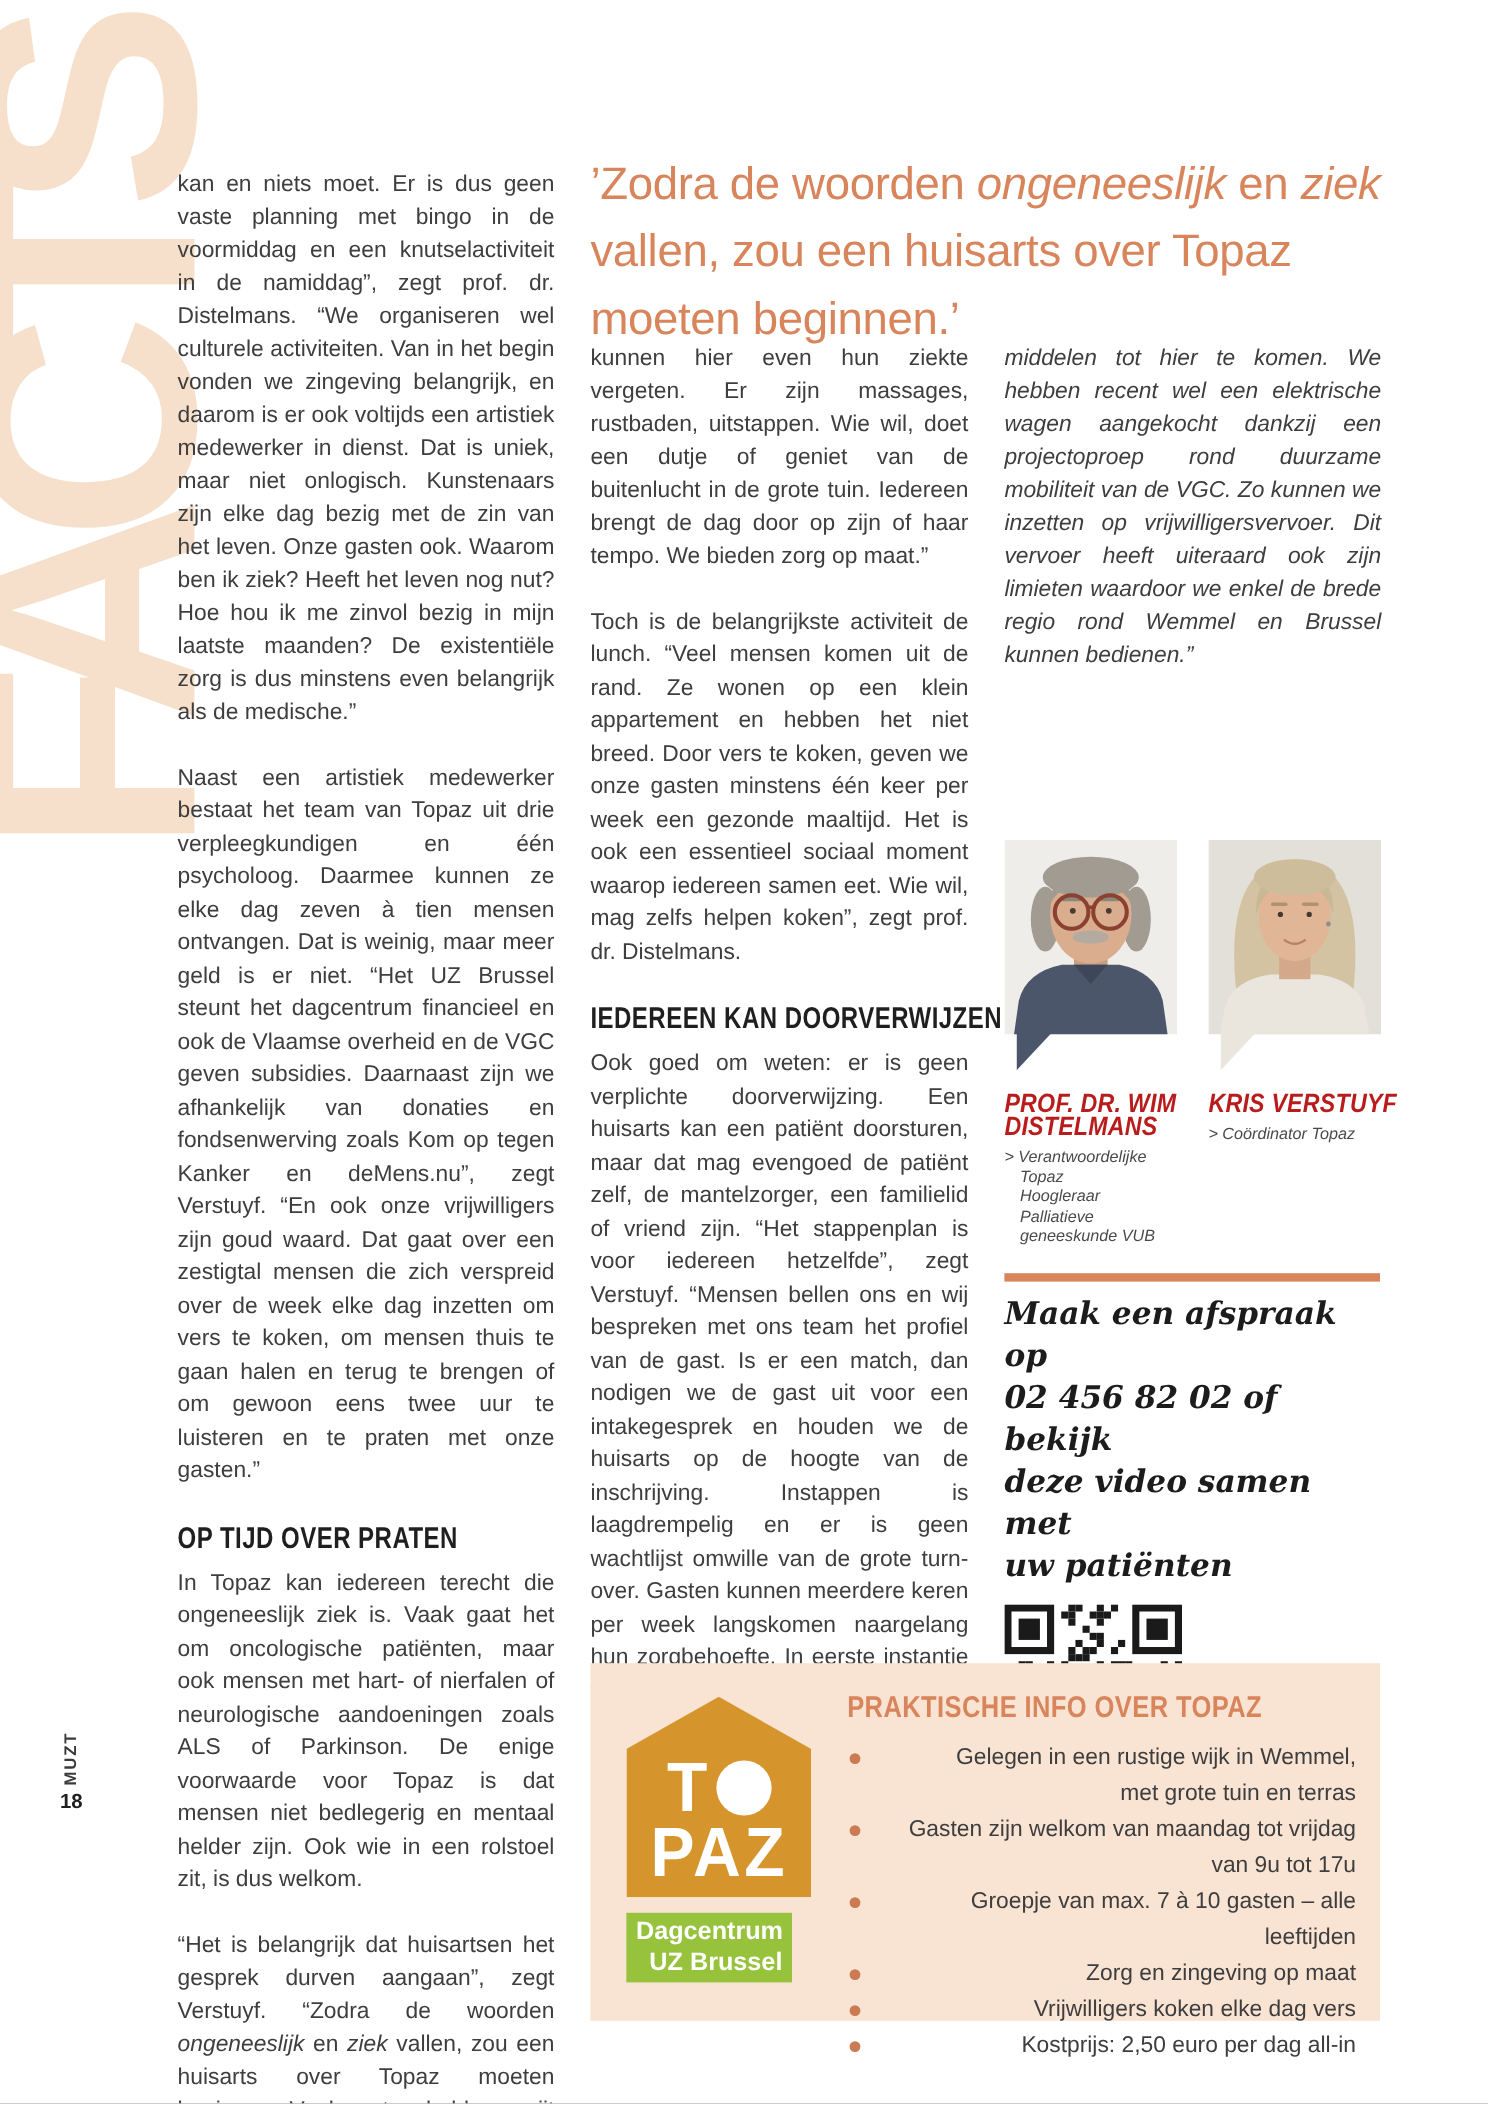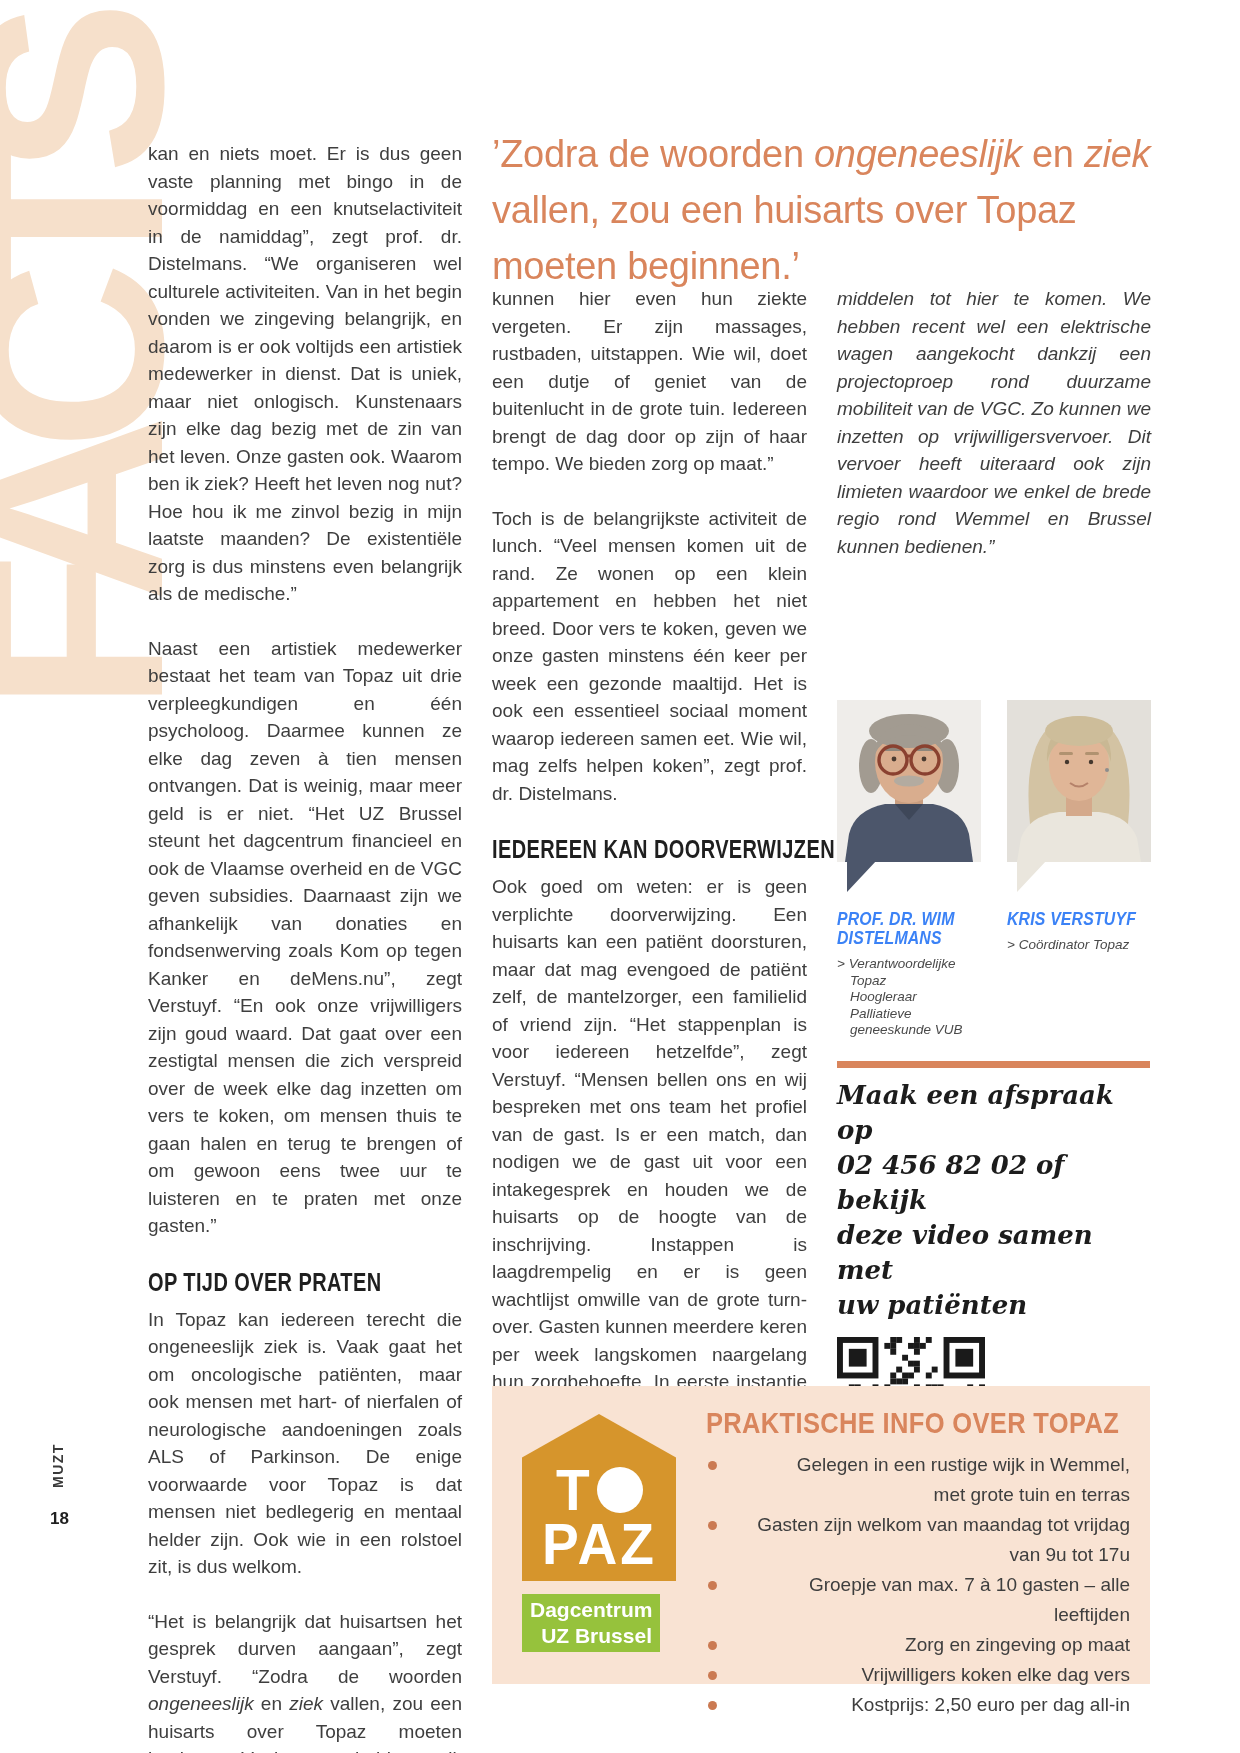--- a/index.html
+++ b/index.html
@@ -40,21 +40,21 @@
   
   .photos{display:flex;gap:26px;margin-top:140px;}
   .photo{position:relative;width:144px;height:162px;}
   .photo svg{display:block;}
   .tail{position:absolute;left:10px;bottom:-30px;width:30px;height:32px;
     clip-path:polygon(0 0,100% 0,0 100%);}
   .tail-m{background:#4c566b;}
   .tail-w{background:#eae6dd;}
   .captions{display:flex;gap:26px;margin-top:48px;}
   .caption{width:144px;}
-  .cap-name{font-size:18px;line-height:19px;color:#3b82f6;white-space:nowrap;}
+  .cap-name{font-size:22px;line-height:19px;color:#b91c1c;white-space:nowrap;}
   .cap-name .h-cond{display:inline-block;transform:scaleX(.88);transform-origin:0 50%;
     font-weight:800;letter-spacing:.2px;}
   .cap-role{margin-top:8px;font-size:13.5px;line-height:16.5px;color:#4a4a4a;
     white-space:pre-line;padding-left:13px;text-indent:-13px;}
   .divider{margin-top:22px;height:7px;background:#d9855c;width:313px;}
   
   .cta-title{margin-top:26px;font-family:"DejaVu Serif",serif;font-weight:700;
     font-size:27px;color:#d9855c;}
   .cta-body{margin-top:10px;font-family:"DejaVu Serif",serif;font-weight:700;
     font-size:26px;line-height:35px;color:#1c1c1c;white-space:pre-line;}
@@ -70,33 +70,33 @@
   .logo-l1{display:flex;align-items:center;gap:6px;height:52px;}
   .logo-t{font-size:58px;line-height:52px;transform:scaleX(.95);}
   .logo-o{display:inline-block;width:46px;height:46px;border-radius:50%;
     background:#fff;color:transparent;overflow:hidden;font-size:10px;}
   .logo-paz{font-size:58px;line-height:56px;letter-spacing:3px;transform:scaleX(.95);}
   .logo-sub{margin-top:13px;background:#96c23c;color:#fff;font-weight:700;
     font-size:21px;line-height:26px;padding:3px 8px;box-sizing:border-box;width:138px;}
   .logo-sub .s1{display:block;text-align:left;}
   .logo-sub .s2{display:block;text-align:right;}
   .info-content{position:absolute;left:214px;top:22px;width:424px;}
-  .info-heading{font-size:30px;line-height:30px;color:#d9855c;white-space:nowrap;margin:0;text-align:center;}
+  .info-heading{font-size:25px;line-height:30px;color:#d9855c;white-space:nowrap;margin:0;}
   .info-heading .h-cond{display:inline-block;transform:scaleX(.85);transform-origin:0 50%;
     font-weight:800;letter-spacing:.4px;}
   .info-list{list-style:none;margin:12px 0 0 0;padding:0;font-size:19px;line-height:30px;color:#3e3e3e;}
   .info-list li{position:relative;padding-left:22px;white-space:pre-line;text-align:right;}
   .info-list li::before{content:"";position:absolute;left:2px;top:11px;width:9px;height:9px;
     border-radius:50%;background:#cb7a52;}
   
   .edition{position:absolute;left:50px;top:1412px;height:76px;
     writing-mode:vertical-rl;transform:rotate(180deg);
     font-size:14px;font-weight:700;letter-spacing:1.5px;color:#3a3a3a;z-index:2;}
   .pagenum{position:absolute;left:50px;top:1492px;font-size:17px;font-weight:700;
-    color:#1f1f1f;z-index:2;margin-top:17px;}
+    color:#1f1f1f;z-index:2;}
 </style>
 </head>
 <body>
 
 <div class="page">
 
   <div class="facts">FACTS</div>
 
   <div class="pullquote">
     <span class="pq-line"><span>’Zodra de woorden </span><em>ongeneeslijk</em></span>

